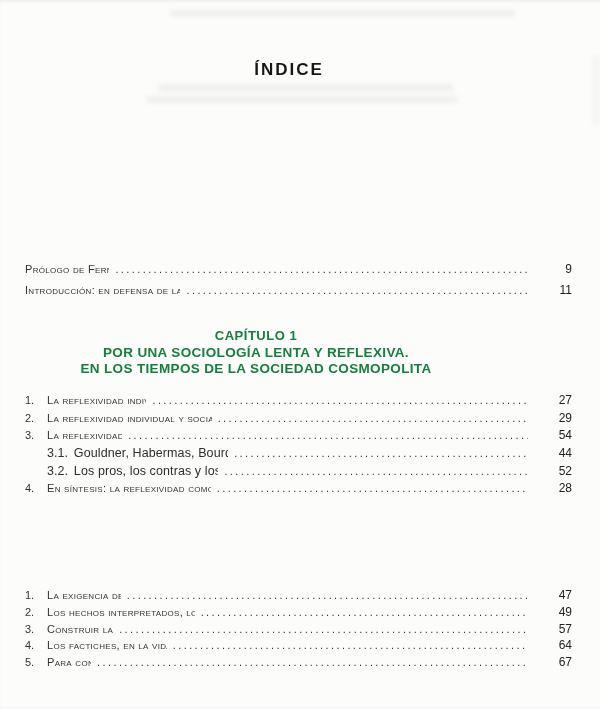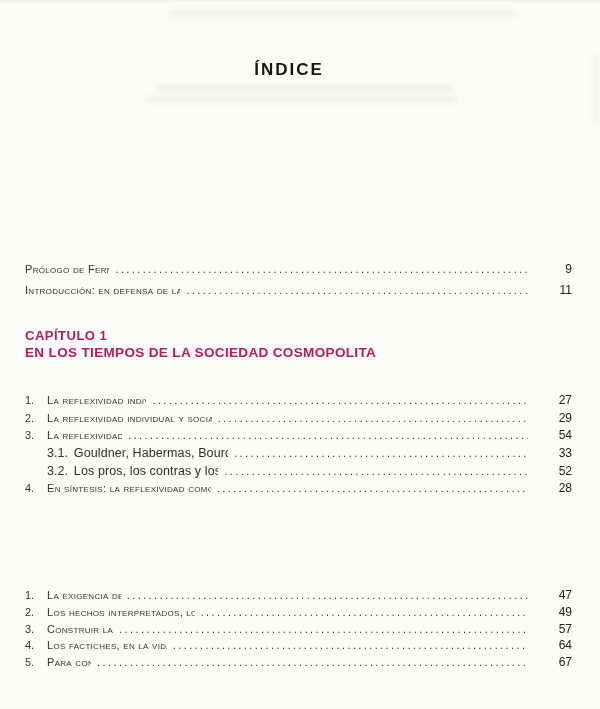--- a/index.html
+++ b/index.html
@@ -22,21 +22,21 @@
 
   .title{
     position:absolute;top:60px;left:-11px;width:600px;
     text-align:center;
     font-size:17px;font-weight:700;letter-spacing:2px;color:#171717;
   }
 
   .heading{
     position:absolute;left:25px;width:530px;
     padding-right:68px;box-sizing:border-box;
-    font-weight:700;color:#be185d;
+    text-align:center;font-weight:700;color:#15803d;
     line-height:16.5px;
   }
   .heading .chnum{font-size:13px;letter-spacing:.5px;}
   .heading .chline{font-size:13.5px;letter-spacing:.35px;}
   .ch1-head{top:328px;}
   .ch2-head{top:528px;}
 
   .toc{position:absolute;left:25px;right:45px;}
   .front{top:262px;}
   .front .toc-row{height:21px;}
@@ -83,20 +83,21 @@
     </div>
     <div class="toc-row">
       <span class="label">Introducción: en defensa de la sociología, si reconoce sus límites</span>
       <span class="dots"></span>
       <span class="pagenum">11</span>
     </div>
   </div>
 
   <div class="heading ch1-head">
     <div class="chnum">CAPÍTULO 1</div>
+    <div class="chline">POR UNA SOCIOLOGÍA LENTA Y REFLEXIVA.</div>
     <div class="chline">EN LOS TIEMPOS DE LA SOCIEDAD COSMOPOLITA</div>
   </div>
 
   <div class="toc ch1-list">
     <div class="toc-row">
       <span class="num">1.</span>
       <span class="label">La reflexividad individual, constitutiva</span>
       <span class="dots"></span>
       <span class="pagenum">27</span>
     </div>
@@ -109,21 +110,21 @@
     <div class="toc-row">
       <span class="num">3.</span>
       <span class="label">La reflexividad sociológica</span>
       <span class="dots"></span>
       <span class="pagenum">54</span>
     </div>
     <div class="toc-row sub">
       <span class="num">3.1.</span>
       <span class="label">Gouldner, Habermas, Bourdieu: ¿qué reflexividad para la sociología?</span>
       <span class="dots"></span>
-      <span class="pagenum">33</span>
+      <span class="pagenum">44</span>
     </div>
     <div class="toc-row sub">
       <span class="num">3.2.</span>
       <span class="label">Los pros, los contras y los límites de la reflexividad sociológica</span>
       <span class="dots"></span>
       <span class="pagenum">52</span>
     </div>
     <div class="toc-row">
       <span class="num">4.</span>
       <span class="label">En síntesis: la reflexividad como tercer nivel hermenéutico de la sociología</span>

